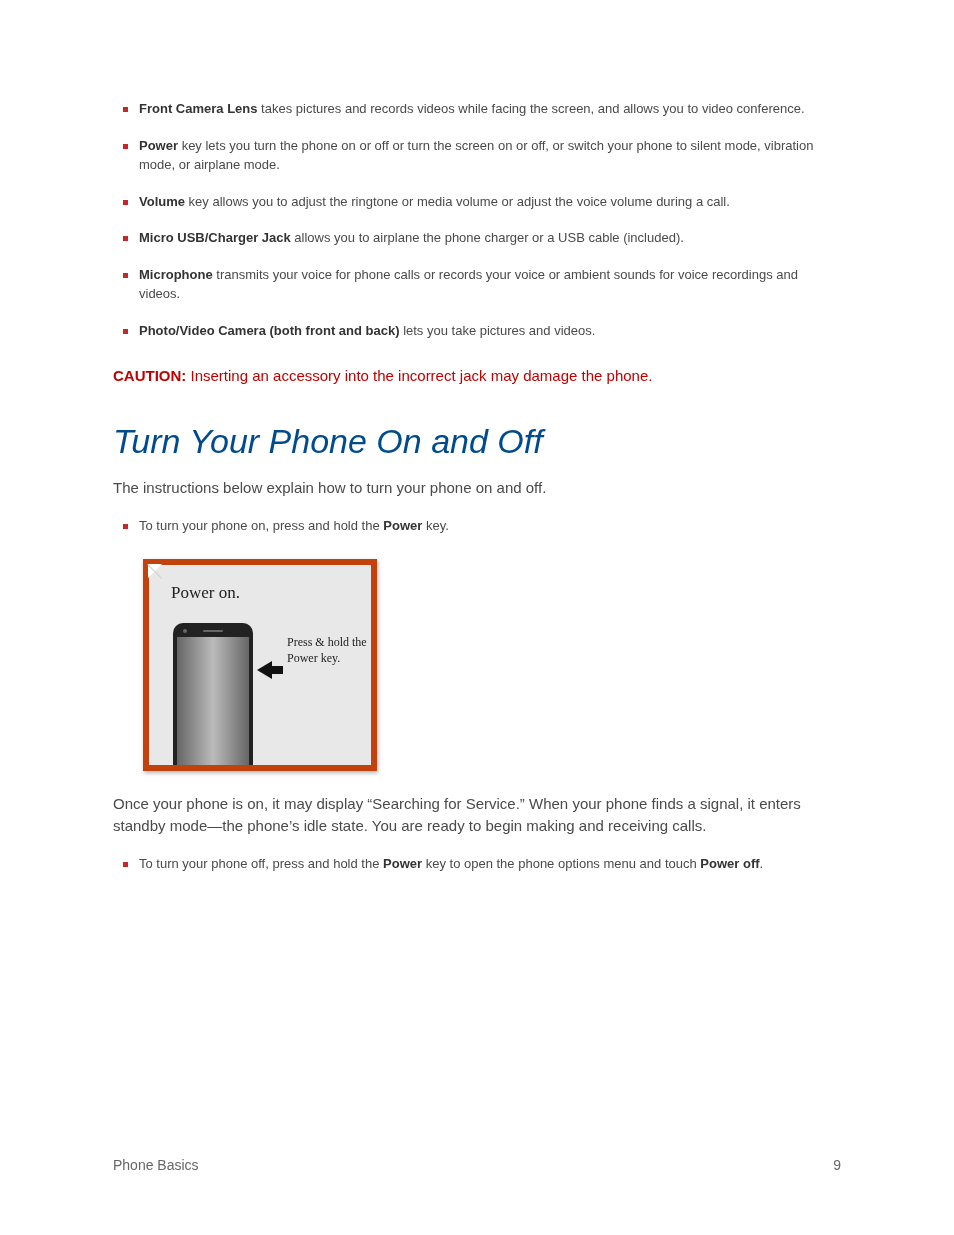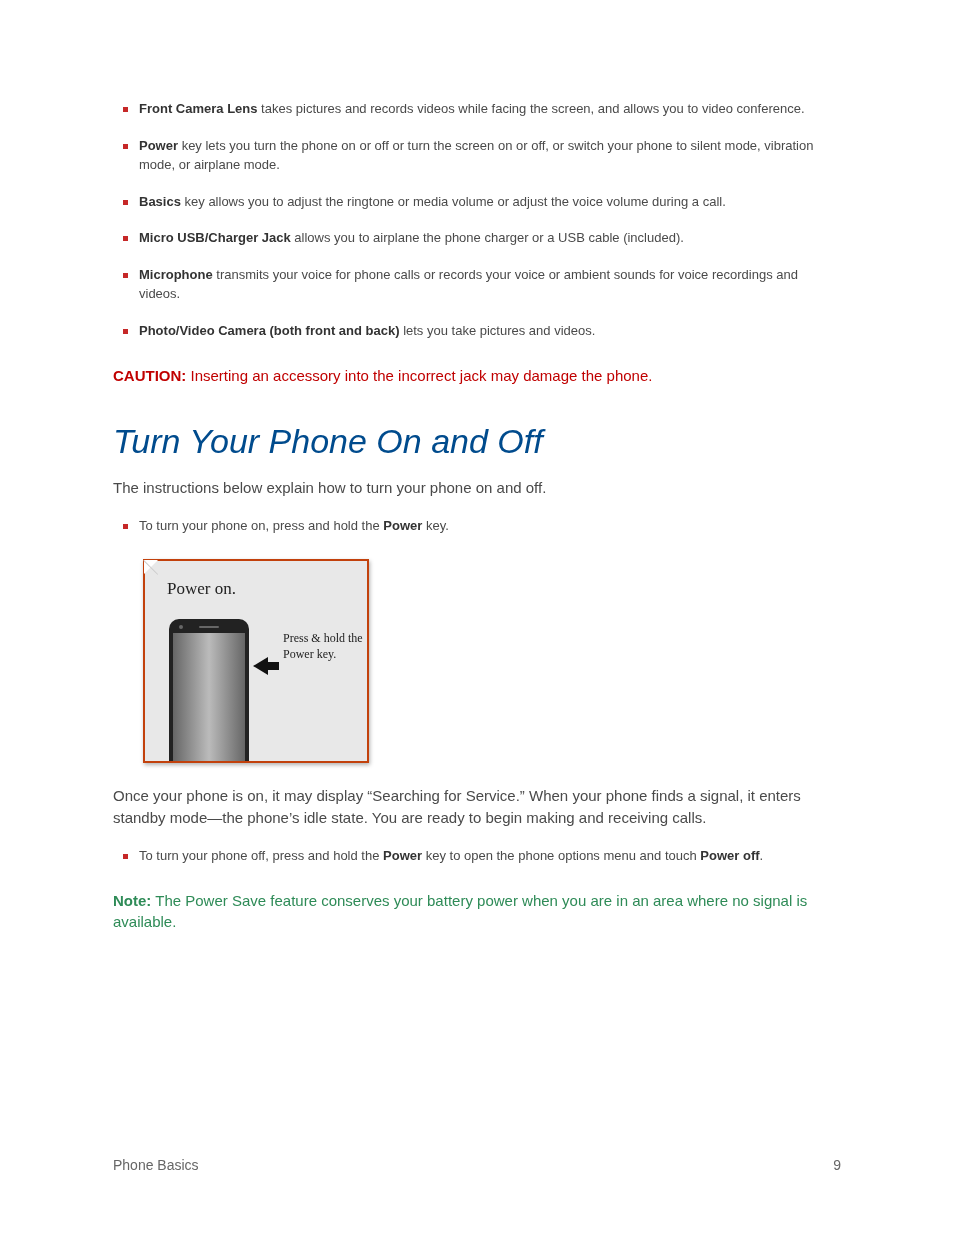--- a/index.html
+++ b/index.html
@@ -53,21 +53,21 @@
       color: #666;
       display: flex;
       justify-content: space-between;
     }
 
     .figure {
       margin: 6px 0 22px 30px;
       width: 222px; height: 200px;
       position: relative;
       background: #e8e8e8;
-      border: 2px solid #c2410c;
+      border: 6px solid #c2410c;
       box-shadow: 1px 2px 4px rgba(0,0,0,.3);
     }
     .figure .notch {
       position: absolute; top: -1px; left: -1px;
       width: 0; height: 0;
       border-top: 14px solid #fff;
       border-right: 14px solid transparent;
     }
     .figure .notch::after {
       content: ""; position: absolute; top: -14px; left: 0;
@@ -127,21 +127,21 @@
     }
   </style>
 </head>
 <body>
 
 <div class="page">
 
   <ul class="feat">
     <li><span class="b">Front Camera Lens</span><span> takes pictures and records videos while facing the screen, and allows you to video conference.</span></li>
     <li><span class="b">Power</span><span> key lets you turn the phone on or off or turn the screen on or off, or switch your phone to silent mode, vibration mode, or airplane mode.</span></li>
-    <li><span class="b">Basics</span><span> key allows you to adjust the ringtone or media volume or adjust the voice volume during a call.</span></li>
+    <li><span class="b">Volume</span><span> key allows you to adjust the ringtone or media volume or adjust the voice volume during a call.</span></li>
     <li><span class="b">Micro USB/Charger Jack</span><span> allows you to airplane the phone charger or a USB cable (included).</span></li>
     <li><span class="b">Microphone</span><span> transmits your voice for phone calls or records your voice or ambient sounds for voice recordings and videos.</span></li>
     <li><span class="b">Photo/Video Camera (both front and back)</span><span> lets you take pictures and videos.</span></li>
   </ul>
 
   <p class="caution"><span class="lbl">CAUTION:</span><span> Inserting an accessory into the incorrect jack may damage the phone.</span></p>
 
   <h1 class="section">Turn Your Phone On and Off</h1>
 
   <p class="body">The instructions below explain how to turn your phone on and off.</p>
@@ -159,20 +159,19 @@
     <div class="arrow"></div>
     <div class="caption">Press &amp; hold the Power key.</div>
   </div>
 
   <p class="body">Once your phone is on, it may display “Searching for Service.” When your phone finds a signal, it enters standby mode—the phone’s idle state. You are ready to begin making and receiving calls.</p>
 
   <ul class="feat">
     <li><span>To turn your phone off, press and hold the </span><span class="b">Power</span><span> key to open the phone options menu and touch </span><span class="b">Power off</span><span>.</span></li>
   </ul>
 
-  <p class="note"><span class="lbl">Note:</span><span> The Power Save feature conserves your battery power when you are in an area where no signal is available.</span></p>
 
   <div class="footer">
     <span>Phone Basics</span>
     <span>9</span>
   </div>
 
 </div>
 
 </body></html>

